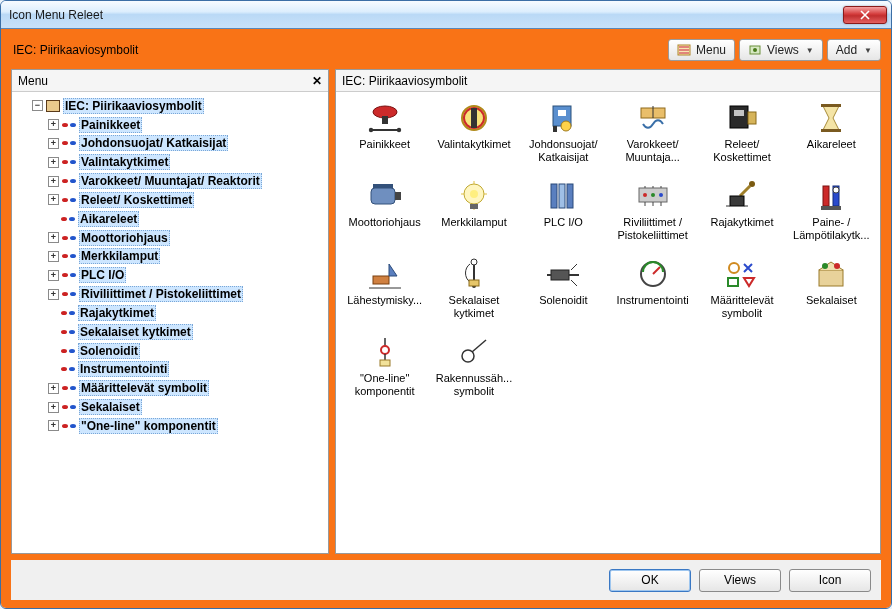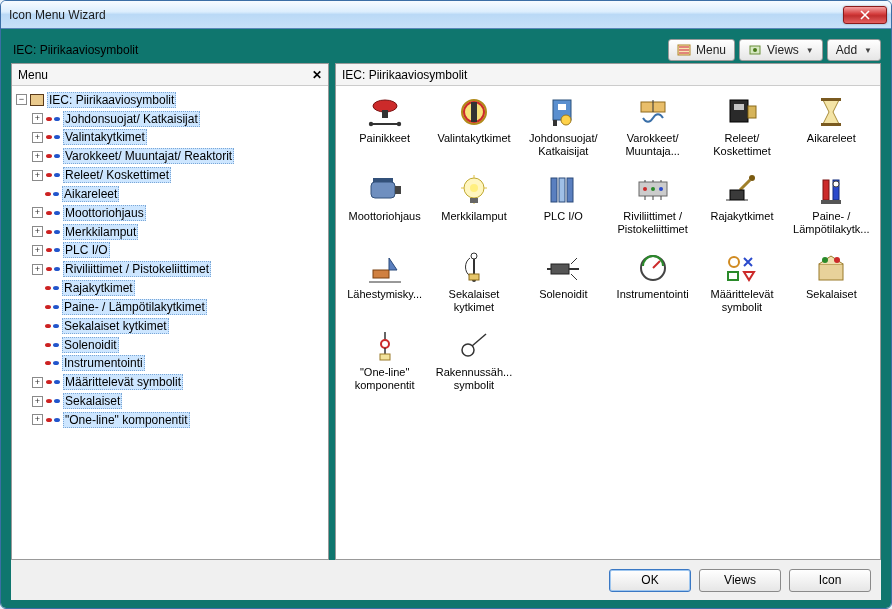--- a/index.html
+++ b/index.html
@@ -29,24 +29,25 @@
   background: linear-gradient(to bottom, #f5a2a2, #d43b3b 45%, #c12f2f 55%, #e46060);
   border: 1px solid #8a1a1a;
   border-radius: 3px;
   color: #fff; font-weight: bold;
   display: flex; align-items: center; justify-content: center;
   font-size: 10px;
   box-shadow: 0 0 2px rgba(0,0,0,.3);
 }
 .content-wrap {
   flex: 1;
-  background: #0f766e;
+  background: #f97316;
   padding: 8px 10px;
   display: flex;
   flex-direction: column;
+  gap: 6px;
 }
 .toolbar-row {
   display: flex;
   align-items: center;
   height: 26px;
 }
 .main-label { flex: 1; font-size: 12px; color: #000; padding-left: 2px; }
 .tb-btn {
   height: 22px;
   padding: 0 8px;
@@ -86,21 +87,22 @@
   border-bottom: 1px solid #ccc;
   display: flex;
   align-items: center;
   padding: 0 6px;
   font-size: 12px;
 }
 .panel-header .hdr-close { margin-left: auto; font-weight: bold; cursor: default; }
 .tree {
   flex: 1;
   overflow: auto;
-  padding: 4px 2px;
+  padding: 4px 18px;
+  font-weight: bold;
 }
 .tree ul { list-style: none; padding-left: 16px; }
 .tree > ul { padding-left: 2px; }
 .tree li {
   position: relative;
   line-height: 18px;
   white-space: nowrap;
 }
 .tw {
   display: inline-flex;
@@ -177,21 +179,21 @@
   border-radius: 3px;
   font-size: 12px;
   display: inline-flex; align-items:center; justify-content:center;
 }
 .btn-primary { border: 1px solid #3a78c4; box-shadow: 0 0 0 1px #9ec6ef inset; }
 </style>
 </head>
 <body>
 
 <div class="titlebar">
-  <span class="title">Icon Menu Wizard</span>
+  <span class="title">Icon Menu Releet</span>
   <div class="close-btn">
     <svg width="10" height="10" viewBox="0 0 10 10">
         <path d="M1 1 L9 9 M9 1 L1 9" stroke="#fff" stroke-width="1.6"></path>
       </svg>
   </div>
 </div>
 
 <div class="content-wrap">
 
   <div class="toolbar-row">
@@ -227,31 +229,31 @@
   <div class="panels">
 
     <div class="panel panel-left">
       <div class="panel-header">
         <span>Menu</span>
         <span class="hdr-close">✕</span>
       </div>
       <div class="tree">
         <ul id="tree-root">
             <li class="sel"><span class="tw">−</span><span class="nico nico-parent"></span><span class="lbl">IEC: Piirikaaviosymbolit</span><ul>
+                <li><span class="tw">+</span><span class="nico nico-leaf"></span><span class="lbl">Painikkeet</span></li>
                 <li><span class="tw">+</span><span class="nico nico-leaf"></span><span class="lbl">Johdonsuojat/ Katkaisijat</span></li>
                 <li><span class="tw">+</span><span class="nico nico-leaf"></span><span class="lbl">Valintakytkimet</span></li>
                 <li><span class="tw">+</span><span class="nico nico-leaf"></span><span class="lbl">Varokkeet/ Muuntajat/ Reaktorit</span></li>
                 <li><span class="tw">+</span><span class="nico nico-leaf"></span><span class="lbl">Releet/ Koskettimet</span></li>
                 <li><span class="tw-blank"></span><span class="nico nico-leaf"></span><span class="lbl">Aikareleet</span></li>
                 <li><span class="tw">+</span><span class="nico nico-leaf"></span><span class="lbl">Moottoriohjaus</span></li>
                 <li><span class="tw">+</span><span class="nico nico-leaf"></span><span class="lbl">Merkkilamput</span></li>
                 <li><span class="tw">+</span><span class="nico nico-leaf"></span><span class="lbl">PLC I/O</span></li>
                 <li><span class="tw">+</span><span class="nico nico-leaf"></span><span class="lbl">Riviliittimet / Pistokeliittimet</span></li>
                 <li><span class="tw-blank"></span><span class="nico nico-leaf"></span><span class="lbl">Rajakytkimet</span></li>
-                <li><span class="tw-blank"></span><span class="nico nico-leaf"></span><span class="lbl">Paine- / Lämpötilakytkimet</span></li>
                 <li><span class="tw-blank"></span><span class="nico nico-leaf"></span><span class="lbl">Sekalaiset kytkimet</span></li>
                 <li><span class="tw-blank"></span><span class="nico nico-leaf"></span><span class="lbl">Solenoidit</span></li>
                 <li><span class="tw-blank"></span><span class="nico nico-leaf"></span><span class="lbl">Instrumentointi</span></li>
                 <li><span class="tw">+</span><span class="nico nico-leaf"></span><span class="lbl">Määrittelevät symbolit</span></li>
                 <li><span class="tw">+</span><span class="nico nico-leaf"></span><span class="lbl">Sekalaiset</span></li>
                 <li><span class="tw">+</span><span class="nico nico-leaf"></span><span class="lbl">"One-line" komponentit</span></li>
               </ul></li>
           </ul>
       </div>
     </div>

